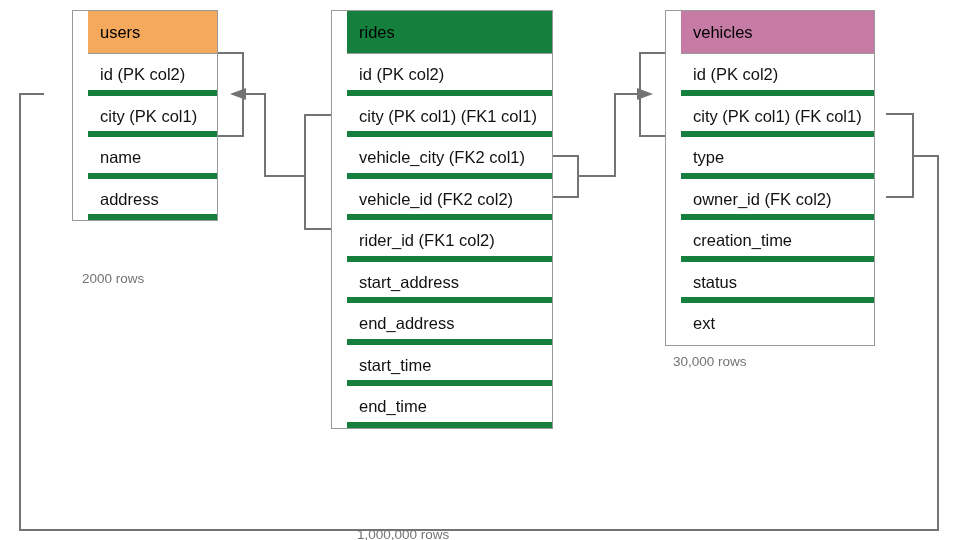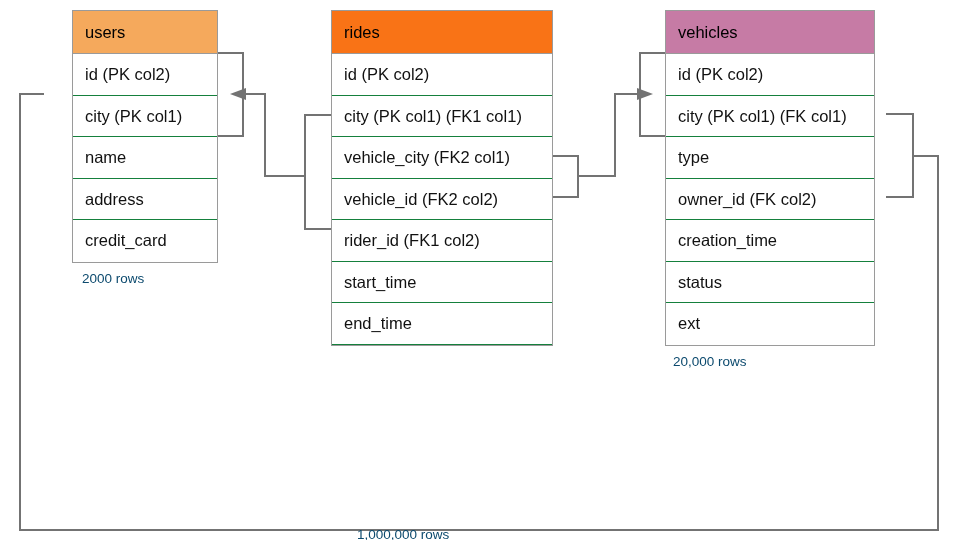--- a/index.html
+++ b/index.html
@@ -13,50 +13,51 @@
     height: 540px;
     background: #ffffff;
     font-family: "Liberation Sans", sans-serif;
     overflow: hidden;
   }
   .table-box {
     position: absolute;
     box-sizing: border-box;
     border: 1px solid #9a9a9a;
     background: #ffffff;
+    padding-left: 15px;
   }
   .table-header {
     box-sizing: border-box;
     height: 43px;
     line-height: 43px;
     padding-left: 12px;
     font-size: 16.5px;
     color: #000000;
     border-bottom: 1px solid #9a9a9a;
     white-space: nowrap;
     overflow: hidden;
   }
   .table-row {
     box-sizing: border-box;
     height: 41.5px;
     line-height: 41.5px;
     padding-left: 12px;
     font-size: 16.5px;
     color: #111111;
-    border-bottom: 1px solid #15803d;
+    border-bottom: 6px solid #15803d;
     white-space: nowrap;
     overflow: hidden;
   }
   .table-row.last {
     border-bottom: none;
   }
   .row-count {
     position: absolute;
     font-size: 13.5px;
-    color: #0c4a6e;
+    color: #737373;
     white-space: nowrap;
   }
   svg.edges {
     position: absolute;
     left: 0;
     top: 0;
     width: 960px;
     height: 540px;
     pointer-events: none;
   }
@@ -99,41 +100,42 @@
     </g>
 
   </svg>
 
   <div class="table-box" style="left:72px; top:10px; width:146px;">
     <div class="table-header" style="background:#F5A95C;">users</div>
     <div class="table-row">id (PK col2)</div>
     <div class="table-row">city (PK col1)</div>
     <div class="table-row">name</div>
     <div class="table-row">address</div>
-    <div class="table-row last">credit_card</div>
   </div>
   <div class="row-count" style="left:82px; top:271px;">2000 rows</div>
 
   <div class="table-box" style="left:331px; top:10px; width:222px;">
-    <div class="table-header" style="background:#f97316;">rides</div>
+    <div class="table-header" style="background:#15803d;">rides</div>
     <div class="table-row">id (PK col2)</div>
     <div class="table-row">city (PK col1) (FK1 col1)</div>
     <div class="table-row">vehicle_city (FK2 col1)</div>
     <div class="table-row">vehicle_id (FK2 col2)</div>
     <div class="table-row">rider_id (FK1 col2)</div>
+    <div class="table-row">start_address</div>
+    <div class="table-row">end_address</div>
     <div class="table-row">start_time</div>
     <div class="table-row">end_time</div>
   </div>
   <div class="row-count" style="left:357px; top:479px;margin-top:48px;">1,000,000 rows</div>
 
   <div class="table-box" style="left:665px; top:10px; width:210px;">
     <div class="table-header" style="background:#C67BA5;">vehicles</div>
     <div class="table-row">id (PK col2)</div>
     <div class="table-row">city (PK col1) (FK col1)</div>
     <div class="table-row">type</div>
     <div class="table-row">owner_id (FK col2)</div>
     <div class="table-row">creation_time</div>
     <div class="table-row">status</div>
     <div class="table-row last">ext</div>
   </div>
-  <div class="row-count" style="left:673px; top:354px;">20,000 rows</div>
+  <div class="row-count" style="left:673px; top:354px;">30,000 rows</div>
 
 </div>
 
 </body></html>

